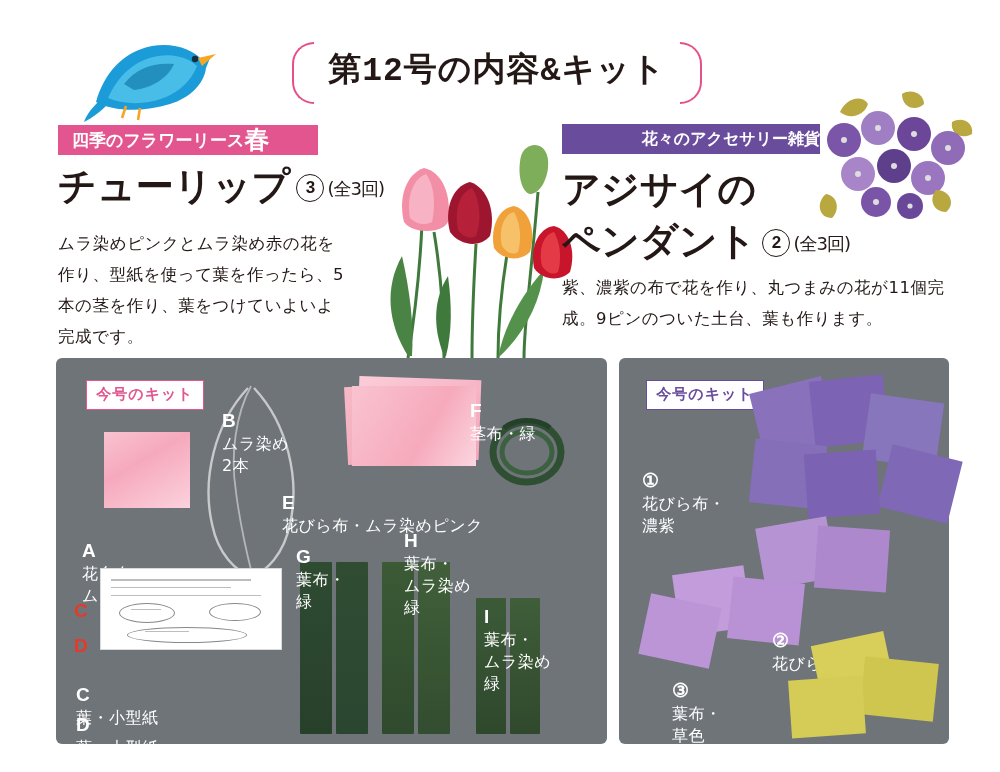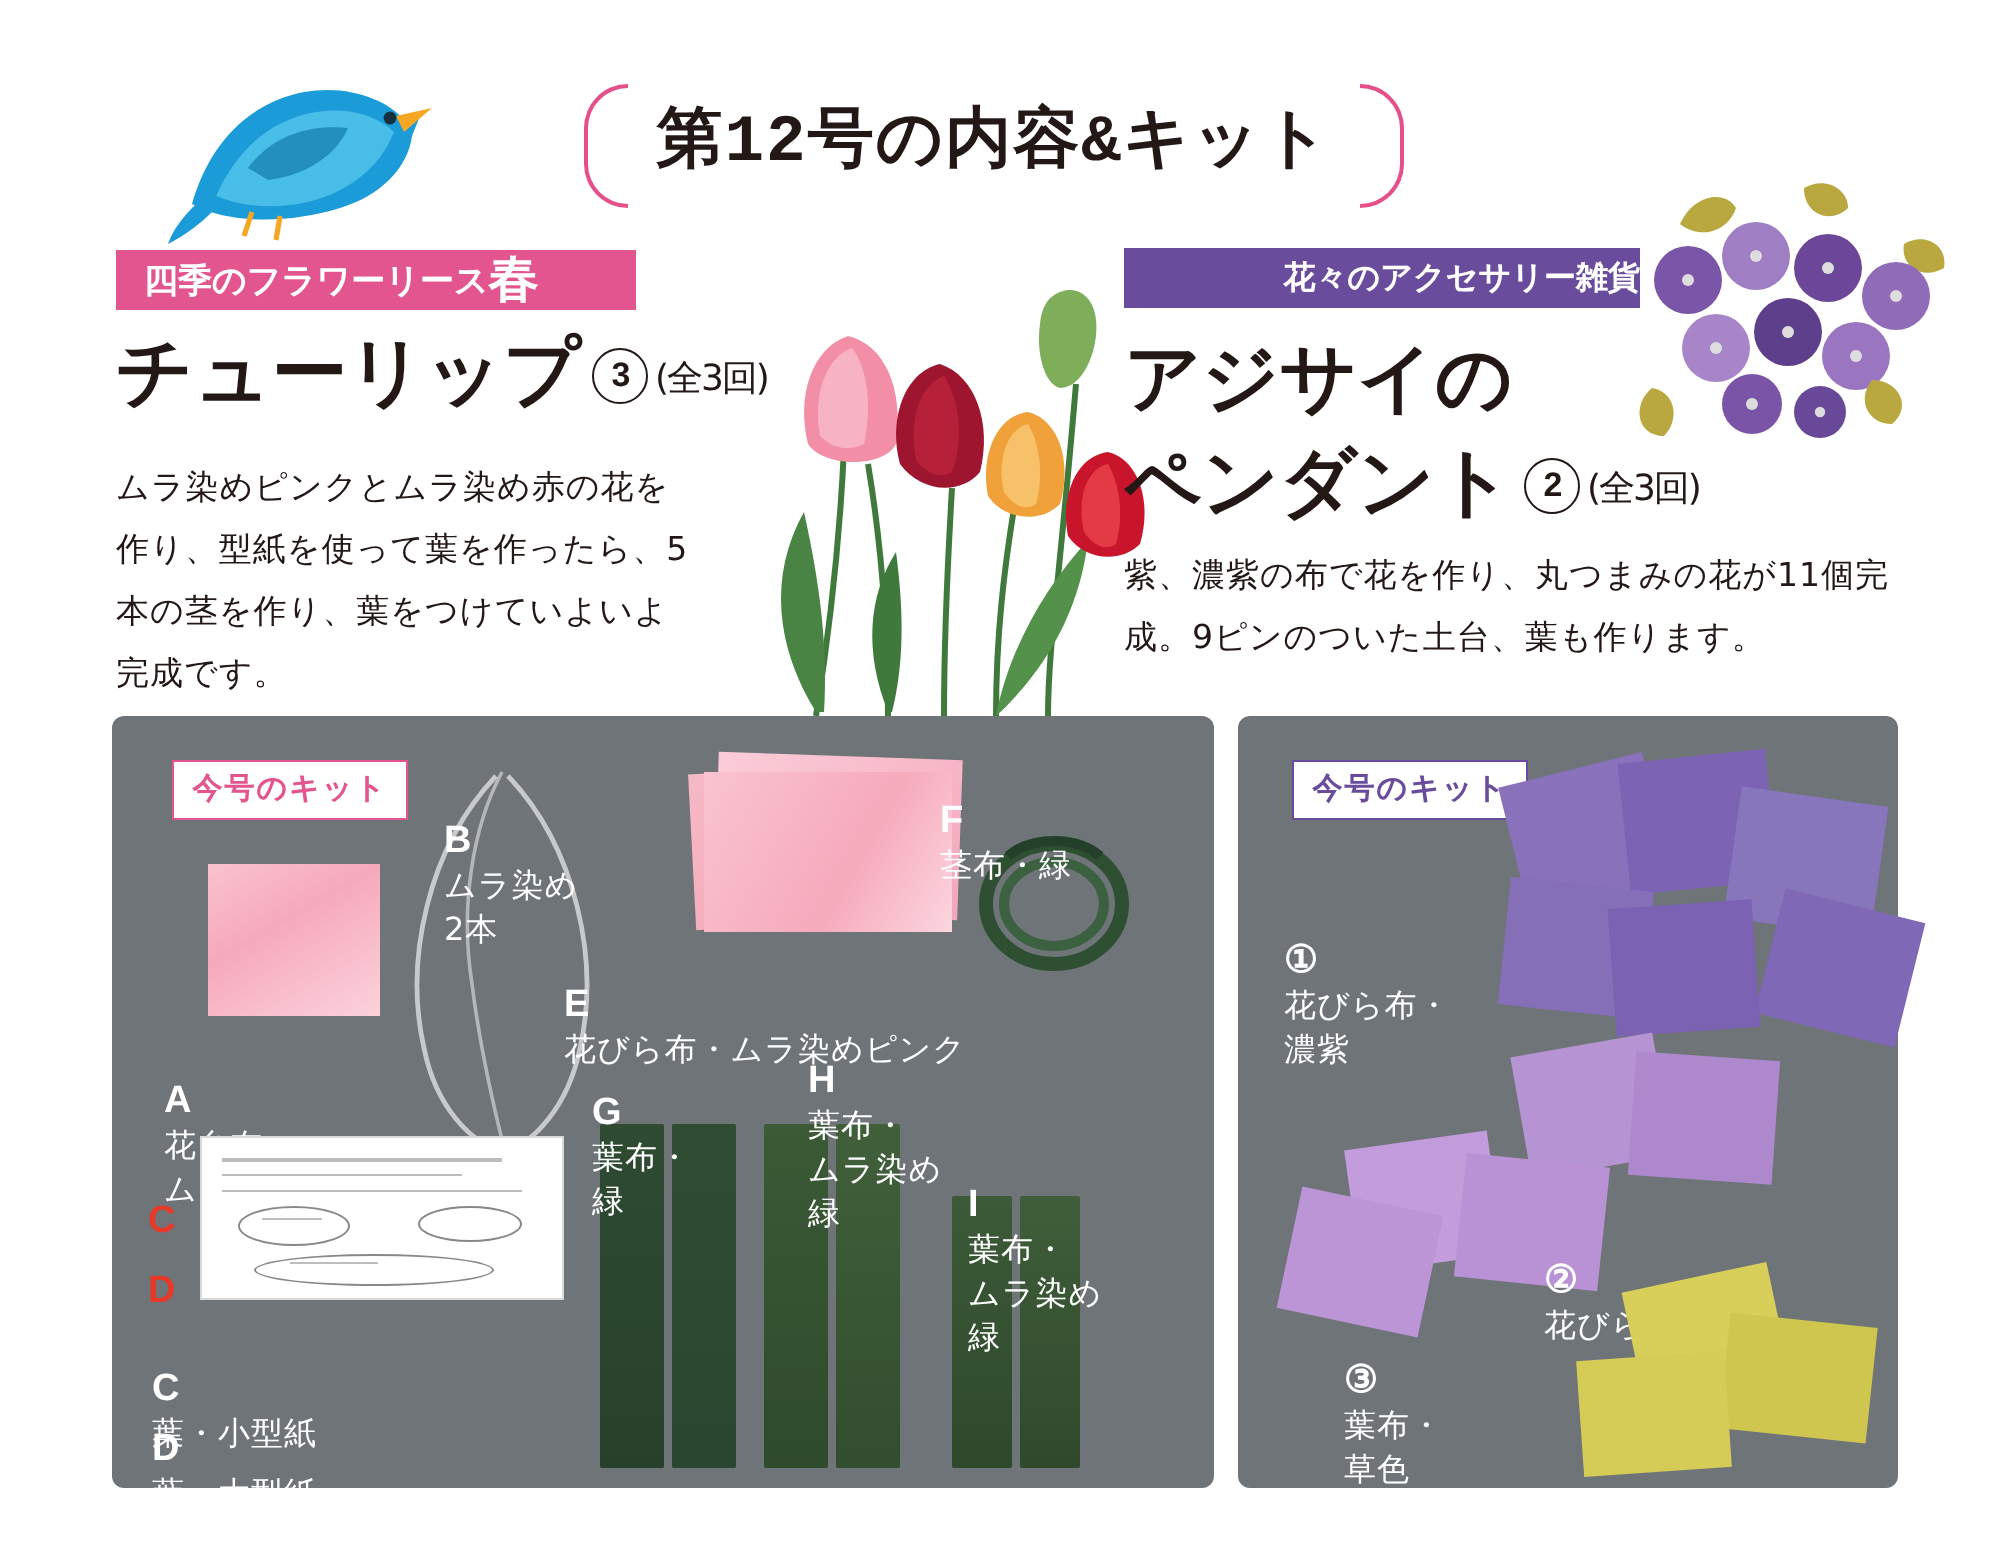--- a/index.html
+++ b/index.html
@@ -446,21 +446,21 @@
 <div class="strip" style="left:418px; top:562px; width:32px; height:172px; background:linear-gradient(180deg,#41603a,#324d2f);"></div>
 <div class="kit-label" style="left:404px; top:508px; width:110px;">
   <span class="key">H</span>
   <span>葉布・
 ムラ染め
 緑</span>
 </div>
 
 <div class="strip" style="left:476px; top:598px; width:30px; height:136px; background:linear-gradient(180deg,#3c5a38,#2e482c);"></div>
 <div class="strip" style="left:510px; top:598px; width:30px; height:136px; background:linear-gradient(180deg,#3f5e39,#30492d);"></div>
-<div class="kit-label" style="left:484px; top:570px; width:100px;">
+<div class="kit-label" style="left:484px; top:584px; width:100px;">
   <span class="key">I</span>
   <span>葉布・
 ムラ染め
 緑</span>
 </div>
 
 <div class="kit-panel right">
   <div class="kit-tag purple">今号のキット</div>
 </div>
 

